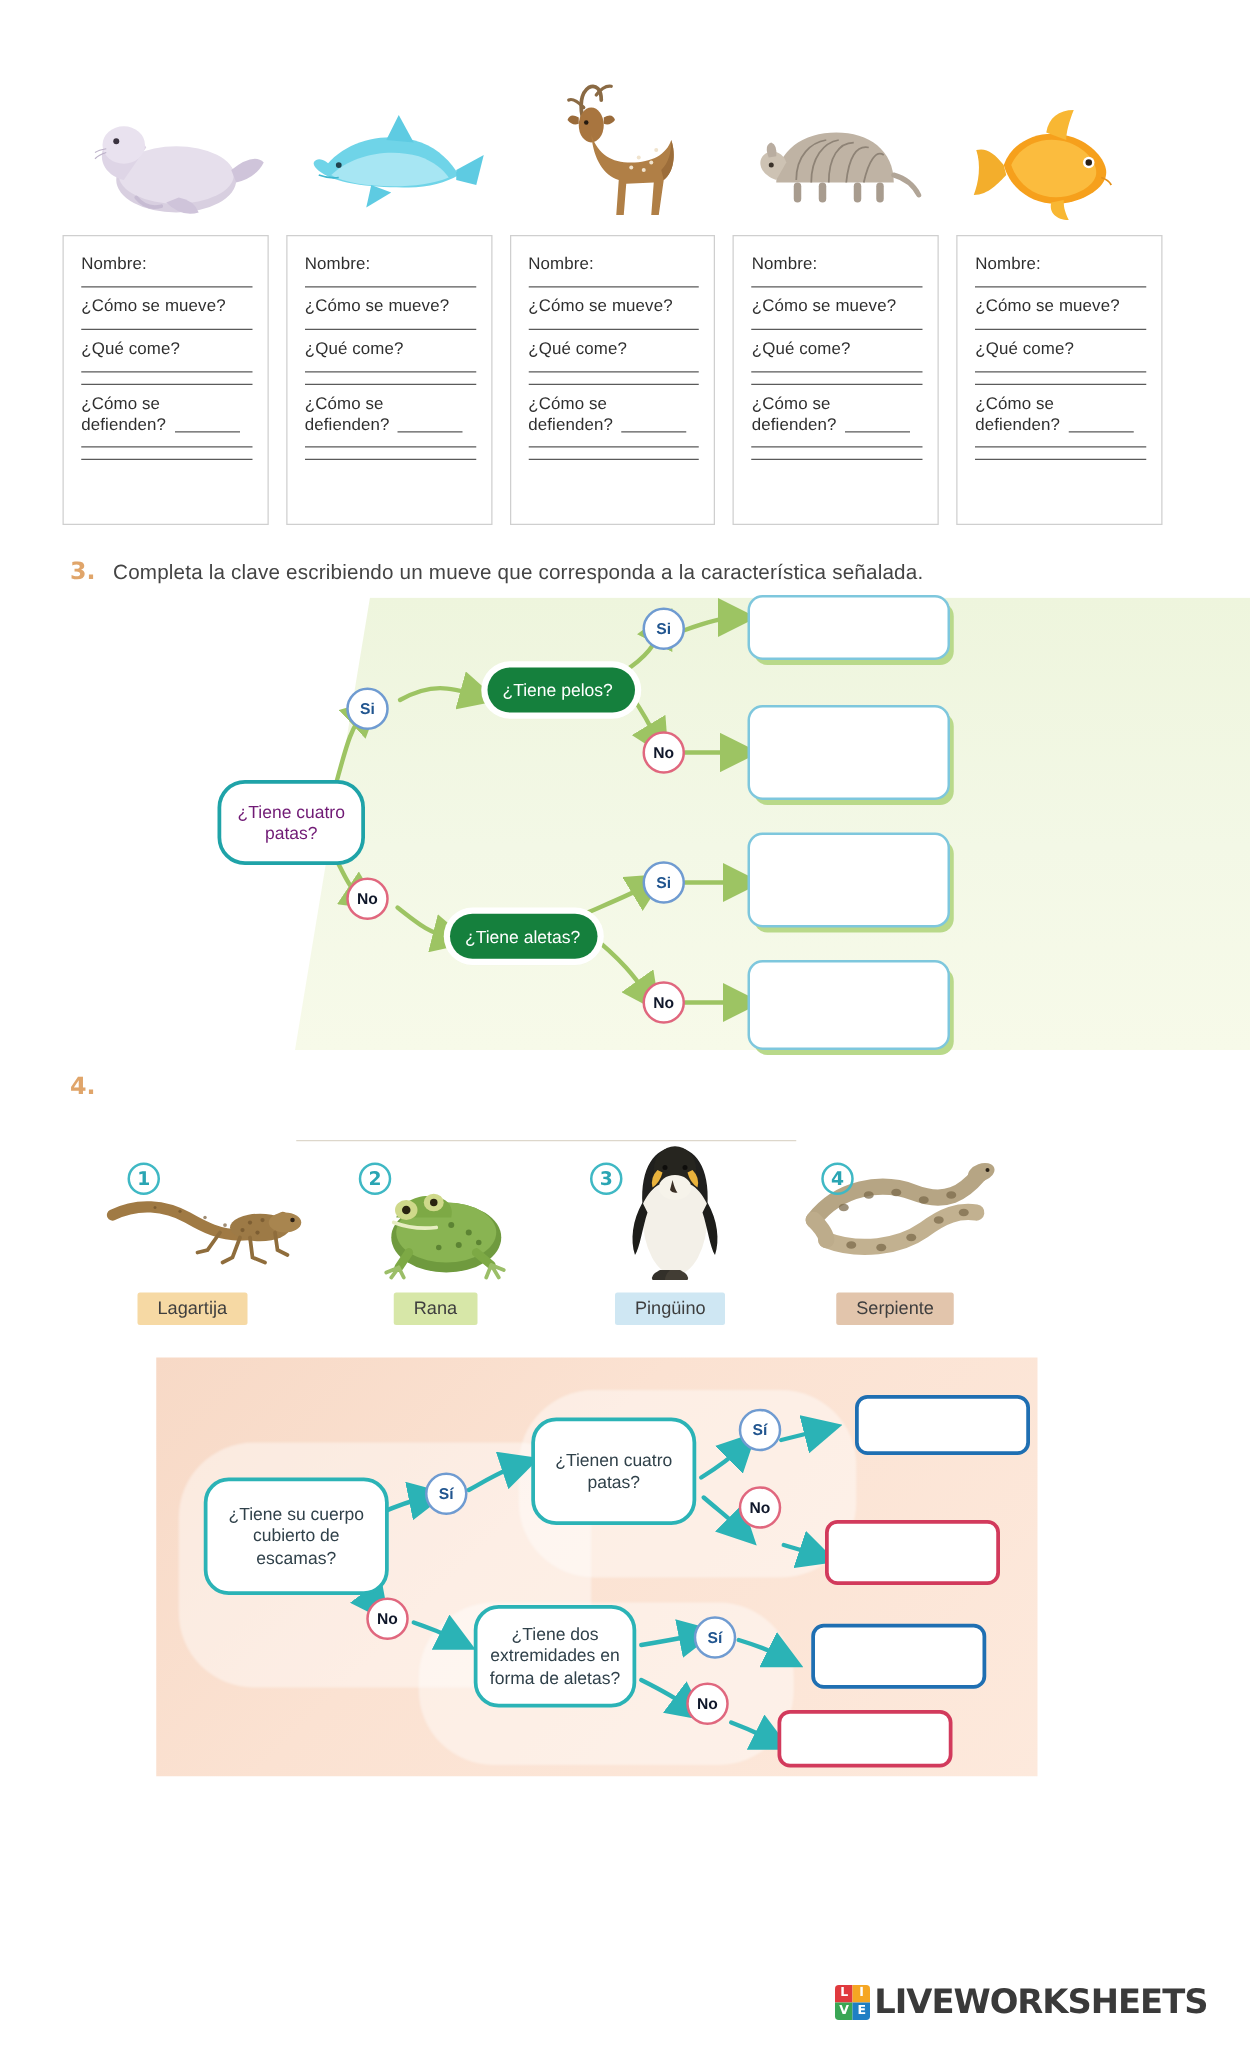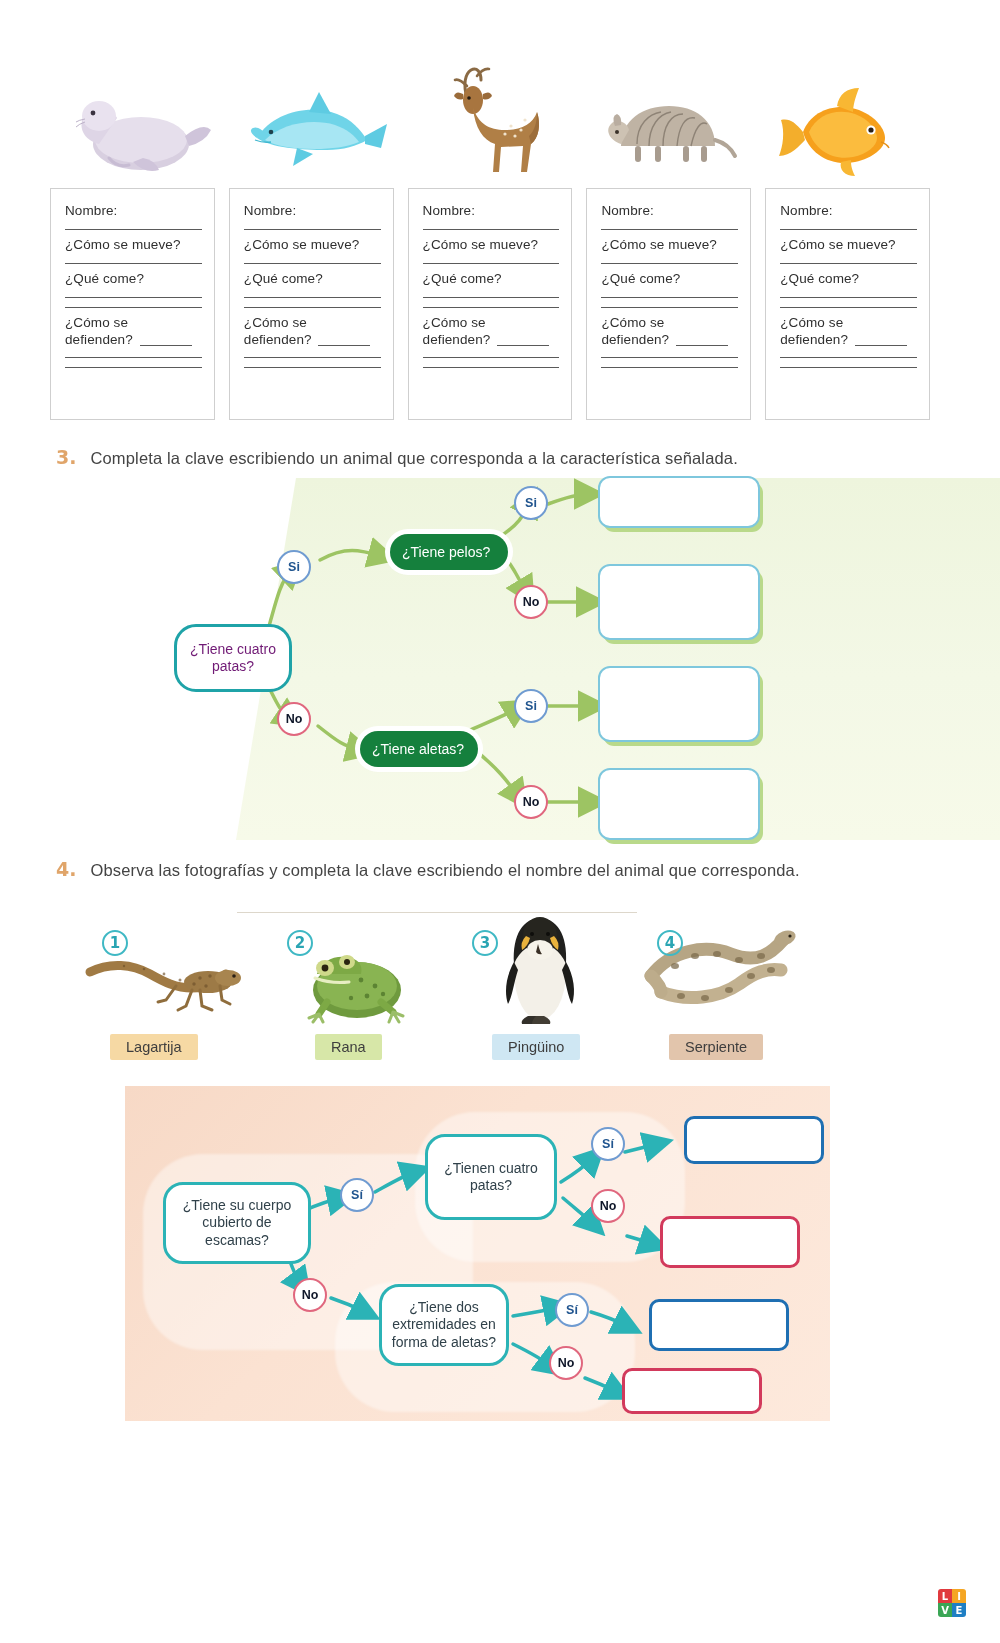--- a/index.html
+++ b/index.html
@@ -402,21 +402,21 @@
     <div class="rule"></div>
     <div class="card-q">¿Cómo se<br>defienden? <span class="inline-blank"></span></div>
     <div class="rule"></div>
     <div class="rule"></div>
   </div>
 
 </div>
 
 <div class="instruction" id="instruction-3">
   <span class="inst-num">3.</span>
-  <span class="inst-text">Completa la clave escribiendo un animal que corresponda a la característica señalada.</span>
+  <span class="inst-text">Completa la clave escribiendo un mueve que corresponda a la característica señalada.</span>
 </div>
 
 <div class="flow1">
   <div class="flow1-bg"></div>
 
   <svg class="edges" viewBox="0 0 1000 362">
     <defs>
       <marker id="arrG" markerWidth="9" markerHeight="9" refX="4" refY="4.5" orient="auto">
         <path d="M0 0 L9 4.5 L0 9 Z" fill="#9dc463"></path>
       </marker>
@@ -469,21 +469,20 @@
   </div>
 
   <div class="answer-box" style="left:598px; top:-2px;  width:162px; height:52px;"></div>
   <div class="answer-box" style="left:598px; top:86px;  width:162px; height:76px;"></div>
   <div class="answer-box" style="left:598px; top:188px; width:162px; height:76px;"></div>
   <div class="answer-box" style="left:598px; top:290px; width:162px; height:72px;"></div>
 </div>
 
 <div class="instruction" id="instruction-4">
   <span class="inst-num">4.</span>
-  <span class="inst-text">Observa las fotografías y completa la clave escribiendo el nombre del animal que corresponda.</span>
 </div>
 
 <div class="sec4-divider"></div>
 
 <div class="sec4-photos">
 
   <div class="sec4-item" style="left:0px; top:0px;">
     <div class="circ-num" style="left:22px;">
       <span>1</span>
     </div>
@@ -623,21 +622,21 @@
       <path d="M500 66 C516 62 524 60 532 58"></path>
       <path d="M438 112 C452 124 460 130 468 138"></path>
       <path d="M502 150 C516 154 522 156 528 158"></path>
       <path d="M388 230 C412 226 422 224 432 222"></path>
       <path d="M466 226 C486 232 494 236 502 240"></path>
       <path d="M388 258 C408 268 418 274 426 280"></path>
       <path d="M460 292 C476 298 484 302 492 306"></path>
     </g>
   </svg>
 
-  <div class="node2-white" style="left:38px; top:96px; width:148px; height:82px;">
+  <div class="node2-white" style="left:38px; top:96px; width:148px; height:94px;">
     <span>¿Tiene su cuerpo cubierto de escamas?</span>
   </div>
 
   <div class="node2-white" style="left:300px; top:48px; width:132px; height:86px;">
     <span>¿Tienen cuatro patas?</span>
   </div>
 
   <div class="node2-white" style="left:254px; top:198px; width:130px; height:82px;">
     <span>¿Tiene dos extremidades en forma de aletas?</span>
   </div>
@@ -667,13 +666,14 @@
   <div class="ans2 red" style="left:497px; top:282px; width:140px; height:46px;"></div>
 </div>
 
 <div class="footer-logo">
   <span class="lw-mark">
     <span style="background:#e03a3e">L</span>
     <span style="background:#f5a623">I</span>
     <span style="background:#3aa655">V</span>
     <span style="background:#1f7fc4">E</span>
   </span>
+  <span class="lw-text">LIVEWORKSHEETS</span>
 </div>
 
 </body></html>

